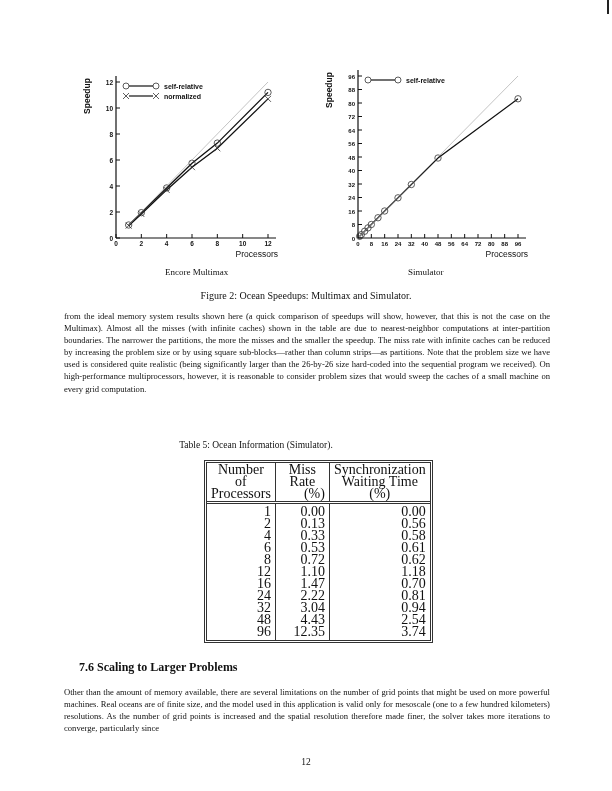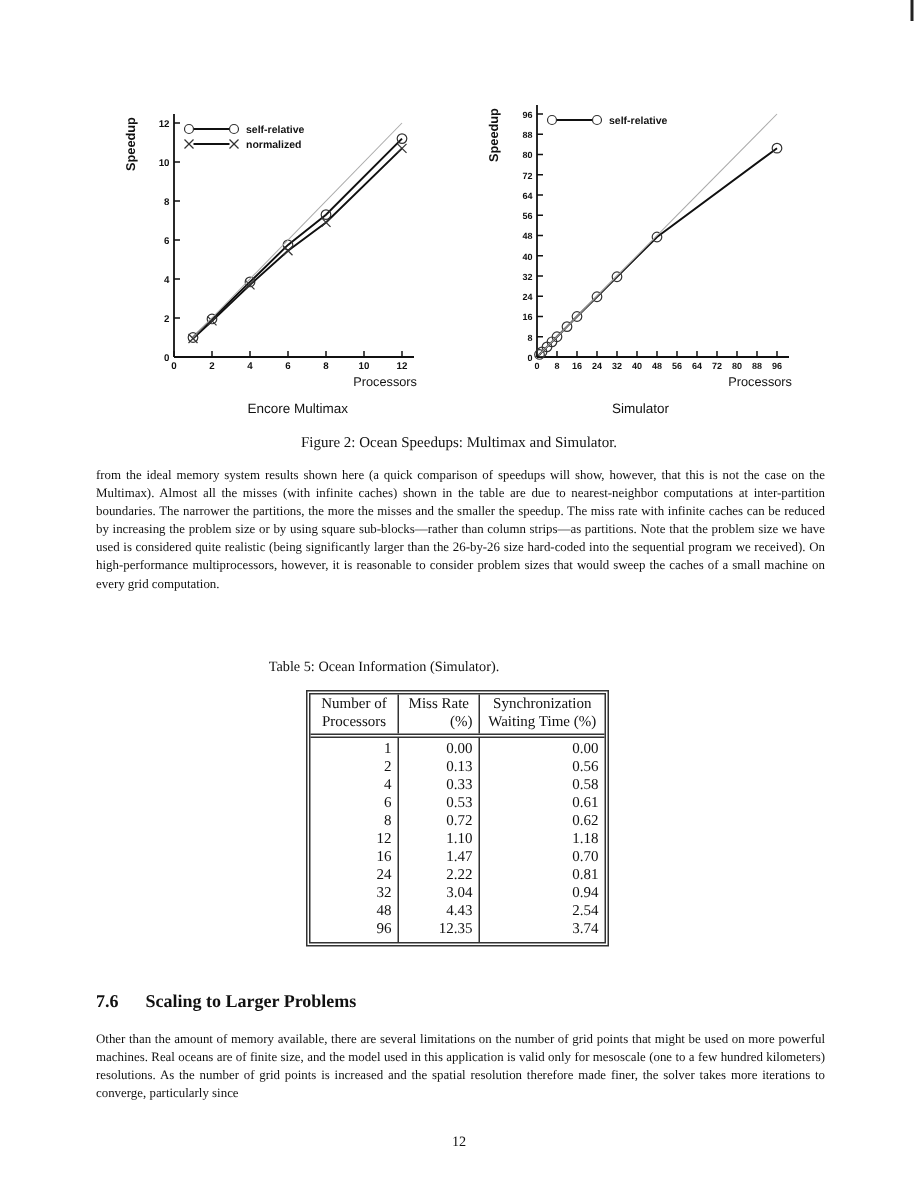--- a/index.html
+++ b/index.html
@@ -1,37 +1,37 @@
 <!DOCTYPE html>
 <html><head>
 <meta charset="utf-8">
 <style>
   html, body { margin:0; padding:0; background:#fff; }
   body { width:612px; height:791px; position:relative; overflow:hidden; font-family:"Liberation Serif", serif; color:#111; }
   .edge-mark { position:absolute; left:607px; top:0; width:2px; height:14px; background:#222; }
   svg text { font-family:"Liberation Sans", sans-serif; }
   .chart { position:absolute; top:55px; }
-  .sub-label { position:absolute; top:267px; font-family:Liberation Sans, sans-serif; font-size:9px; }
+  .sub-label { position:absolute; top:267px; font-family:Liberation Serif, serif; font-size:9px; }
   .fig-caption { position:absolute; top:290px; left:0; width:612px; text-align:center; font-size:10px; }
   .para { position:absolute; left:64px; width:486px; font-size:8.6px; line-height:12.1px; text-align:justify; }
   .table-caption { position:absolute; top:440px; left:0; width:512px; text-align:center; font-size:9.5px; }
   .tbl-wrap { position:absolute; left:204px; top:460px; border:3px double #333; }
-  table { border-collapse:collapse; font-size:10px; }
+  table { border-collapse:collapse; font-size:14px; }
   th, td { padding:0 4px; line-height:12px; text-align:right; }
   th { font-weight:normal; border-bottom:3px double #333; padding-top:1px; padding-bottom:1px; }
   th:first-child, th:nth-child(2) { border-right:1px solid #333; }
   td:first-child, td:nth-child(2) { border-right:1px solid #333; }
   th.c1, td.c1 { width:50px; }
   th.c2, td.c2 { width:45px; }
   th.c3, td.c3 { width:75px; }
   th { text-align:center; }
   th .r2 { display:block; text-align:right; }
   tbody tr:first-child td { padding-top:2px; }
   tbody tr:last-child td { padding-bottom:2px; }
-  .section-heading { position:absolute; left:64px; top:660px; font-size:12px; font-weight:bold; }
+  .section-heading { position:absolute; left:64px; top:660px; font-size:12px; font-weight:bold;text-align:right; }
   .section-heading .num { display:inline-block; width:30px; }
   .page-number { position:absolute; top:757px; left:0; width:612px; text-align:center; font-size:9.5px; }
 </style>
 </head>
 <body>
 
 <div class="edge-mark"></div>
 
 <svg class="chart" id="chart-left" style="left:80px;" width="220" height="210" viewBox="0 0 220 210">
     <line x1="36" y1="183" x2="36" y2="21" stroke="#111" stroke-width="1.2"></line>

